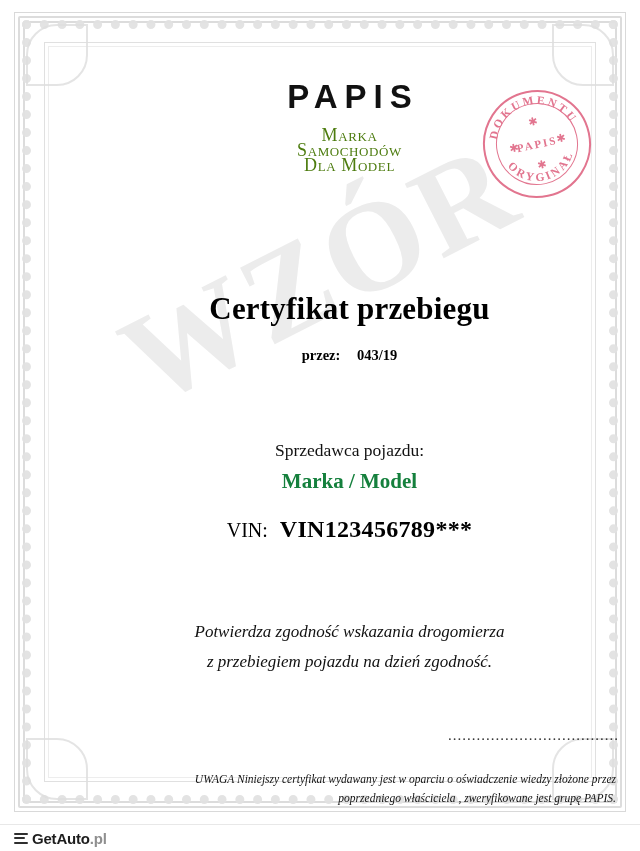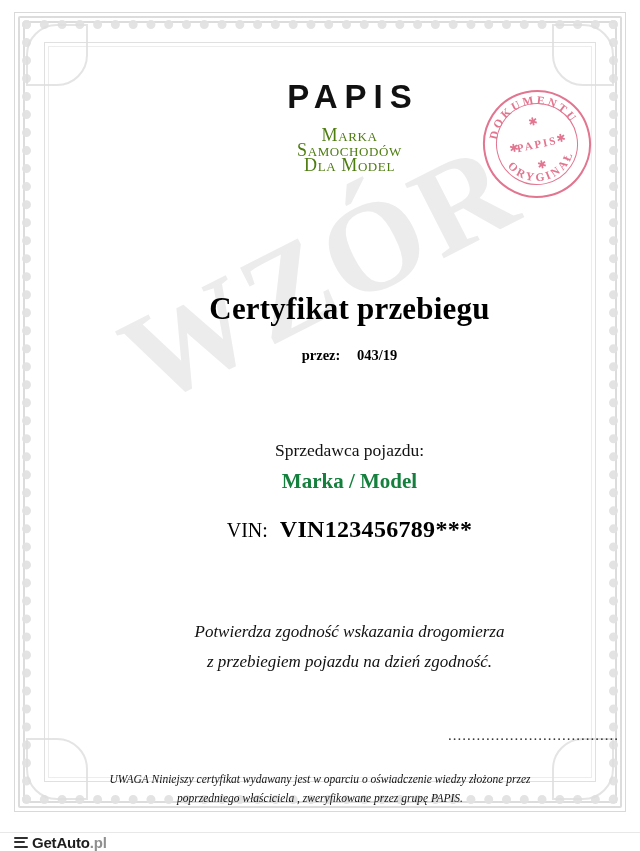--- a/index.html
+++ b/index.html
@@ -241,29 +241,29 @@
     position: absolute;
     left: 24px;
     right: 24px;
     bottom: 18px;
     text-align: center;
     font-style: italic;
     font-size: 11.5px;
     line-height: 19px;
     color: #111111;
   }
-  .footnote span { display: block; }
+  .footnote span { display: block; text-align: right; }
 
   
   .bottombar {
     position: absolute;
     left: 0;
     bottom: 0;
     width: 640px;
-    height: 19px;
+    height: 27px;
     background: #ffffff;
     border-top: 1px solid #e8e8e8;
     display: flex;
     align-items: center;
     padding-left: 14px;
     box-sizing: border-box;
   }
   .ga-burger {
     width: 14px;
     height: 11px;
@@ -356,21 +356,21 @@
     <div class="statement">
       <span>Potwierdza zgodność wskazania drogomierza</span>
       <span>z przebiegiem pojazdu na dzień zgodność.</span>
     </div>
 
     <div class="signature">....................................</div>
   </div>
 
   <div class="footnote">
     <span>UWAGA Niniejszy certyfikat wydawany jest w oparciu o oświadczenie wiedzy złożone przez</span>
-    <span>poprzedniego  właściciela , zweryfikowane przez grupę PAPIS.</span>
+    <span>poprzedniego  właściciela , zweryfikowane jest grupę PAPIS.</span>
   </div>
 </div>
 
 <div class="bottombar">
   <div class="ga-burger">
     <i></i>
       <i></i>
       <i></i>
   </div>
   <div class="ga-text">

